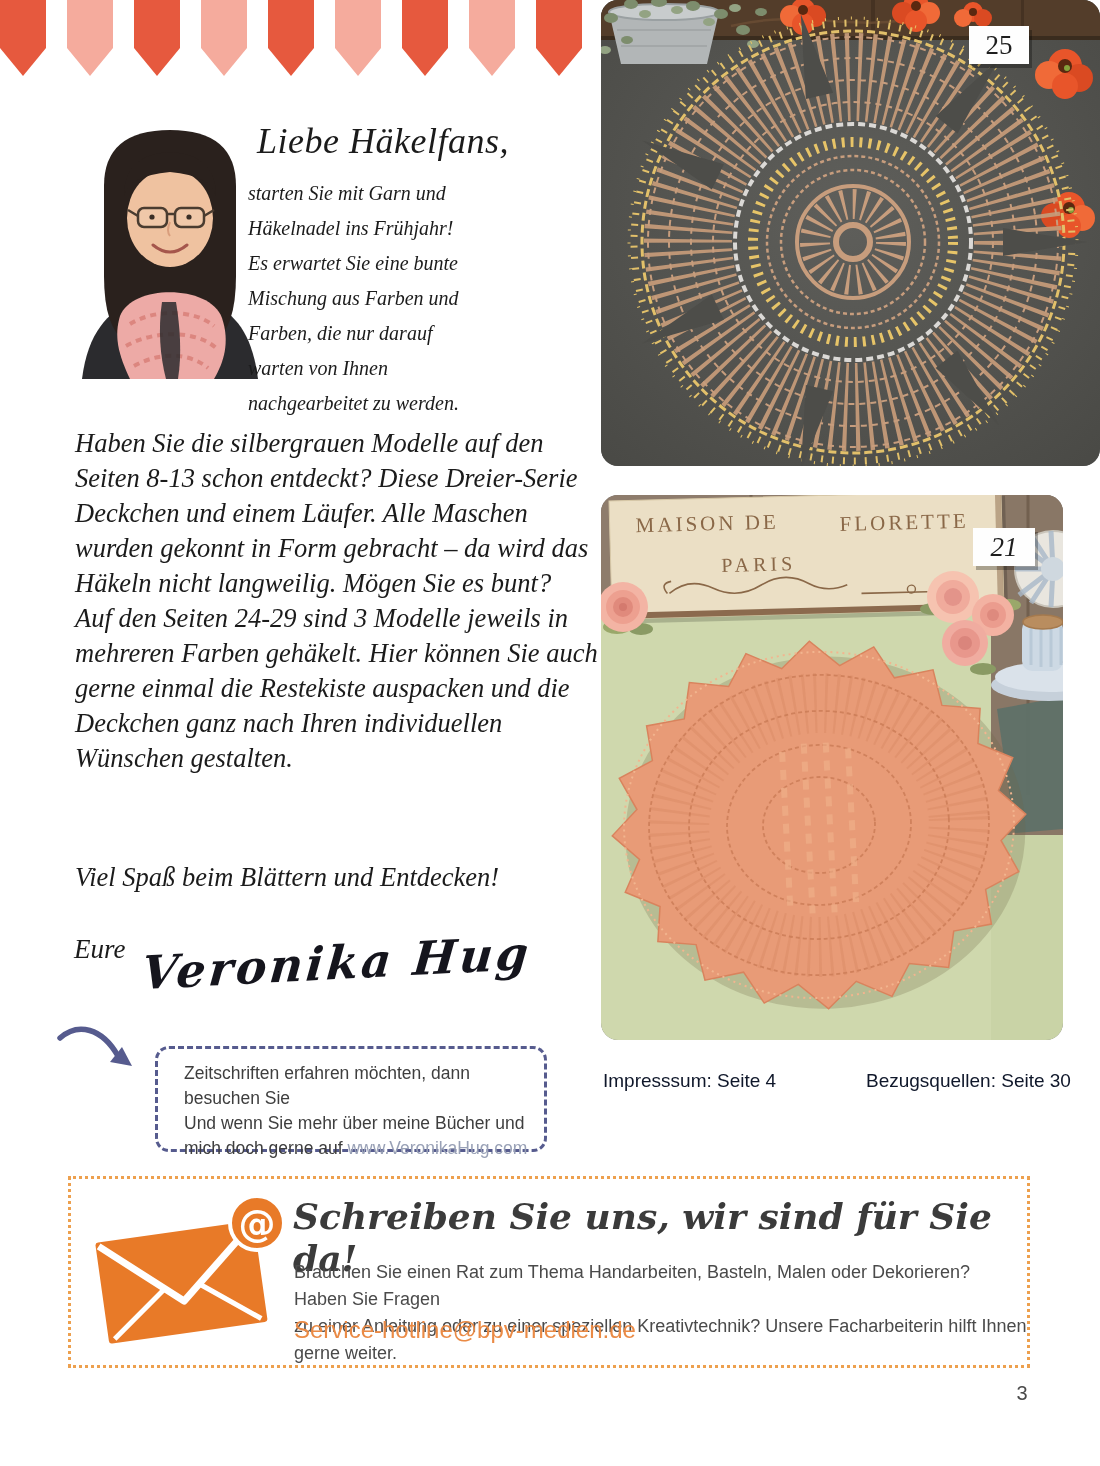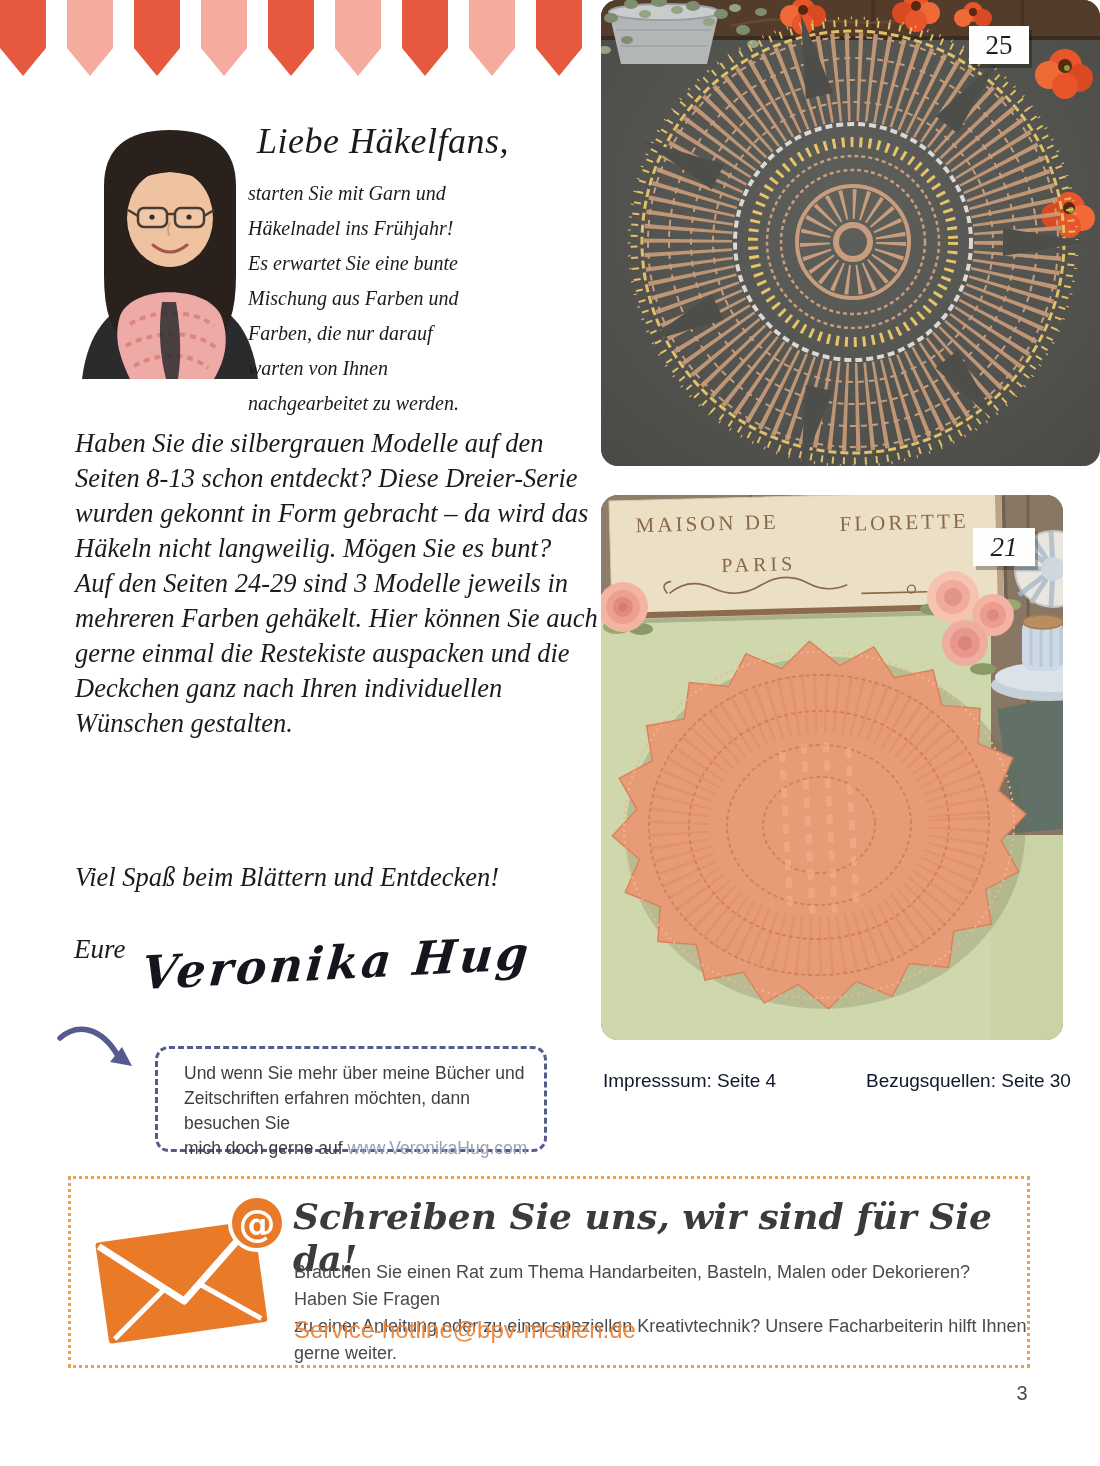--- a/index.html
+++ b/index.html
@@ -96,41 +96,42 @@
       <div>Häkelnadel ins Frühjahr!</div>
       <div>Es erwartet Sie eine bunte</div>
       <div>Mischung aus Farben und</div>
       <div>Farben, die nur darauf</div>
       <div>warten von Ihnen</div>
       <div>nachgearbeitet zu werden.</div>
     </div>
   <div class="body-par">
       <div>Haben Sie die silbergrauen Modelle auf den</div>
       <div>Seiten 8-13 schon entdeckt? Diese Dreier-Serie</div>
+      <div>Deckchen und einem Läufer. Alle Maschen</div>
       <div>wurden gekonnt in Form gebracht – da wird das</div>
       <div>Häkeln nicht langweilig. Mögen Sie es bunt?</div>
       <div>Auf den Seiten 24-29 sind 3 Modelle jeweils in</div>
       <div>mehreren Farben gehäkelt. Hier können Sie auch</div>
       <div>gerne einmal die Restekiste auspacken und die</div>
       <div>Deckchen ganz nach Ihren individuellen</div>
       <div>Wünschen gestalten.</div>
     </div>
   <div class="closing">Viel Spaß beim Blättern und Entdecken!</div>
   <div class="salutation">Eure</div>
   <div class="signature">Veronika Hug</div>
 
   <svg class="arrow-svg" width="92" height="72" viewBox="0 0 92 72">
     <path d="M6,16 C24,0 48,6 64,34" stroke="#565b8e" stroke-width="5.5" fill="none" stroke-linecap="round"></path>
     <polygon points="78,44 56,40 68,25" fill="#565b8e"></polygon>
   </svg>
 
   <div class="note-box">
     <div class="note-text">
+      <div>Zeitschriften erfahren möchten, dann besuchen Sie</div>
       <div>Und wenn Sie mehr über meine Bücher und</div>
-      <div>Zeitschriften erfahren möchten, dann besuchen Sie</div>
       <div><span>mich doch gerne auf </span><span class="note-url">www.VeronikaHug.com</span></div>
     </div>
   </div>
 
   <div class="photo" id="photo1">
     <svg width="499" height="466" viewBox="0 0 499 466">
       <defs>
         <radialGradient id="bg1" cx="50%" cy="45%" r="75%">
           <stop offset="0%" stop-color="#5f5f5b"></stop>
             <stop offset="100%" stop-color="#494945"></stop>

